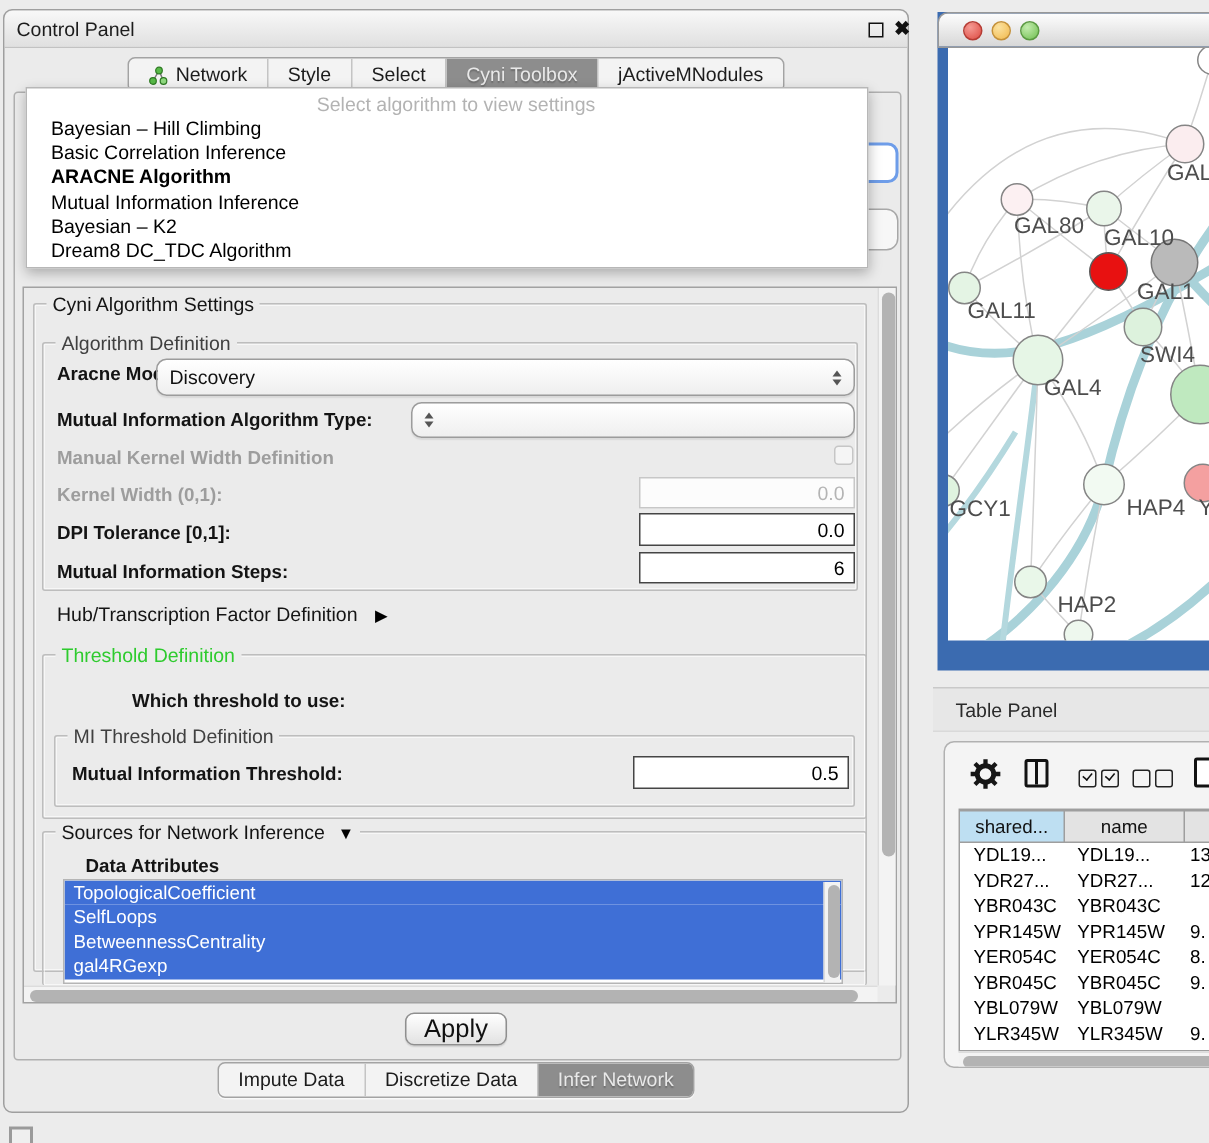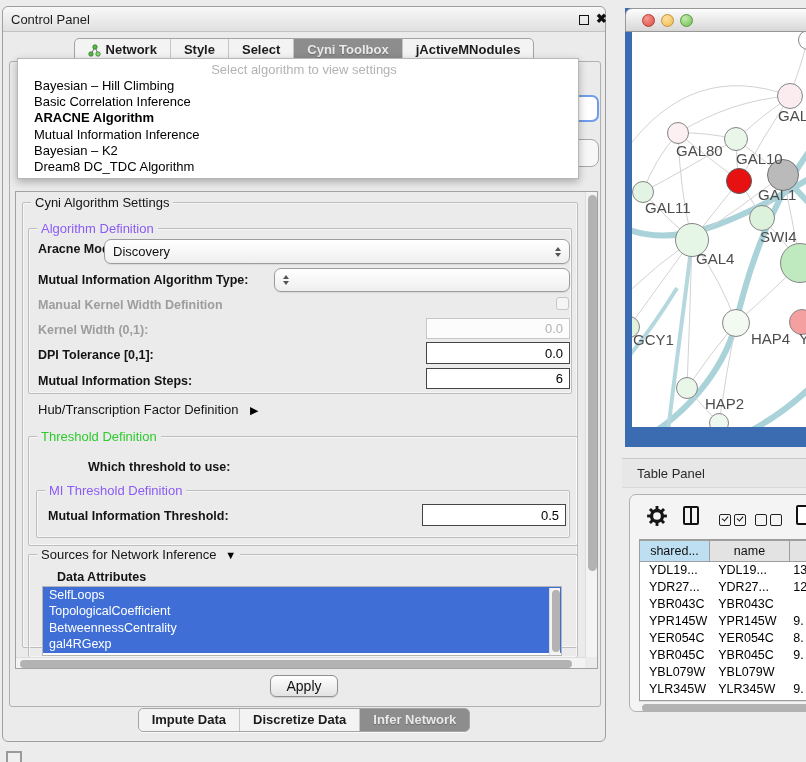--- a/index.html
+++ b/index.html
@@ -11,21 +11,21 @@
   
   .win-cp{left:2px;top:6px;width:604px;height:736px;background:#ebebeb;
           border:1px solid #9f9f9f;border-radius:6px;}
   .cp-titlebar{left:0;top:0;width:100%;height:25px;border-radius:6px 6px 0 0;
           background:linear-gradient(#f8f8f8,#e0e0e0);border-bottom:1px solid #c2c2c2;}
   .cp-title{left:8px;top:5px;font-size:13px;color:#1c1c1c;}
   .ic-restore{left:576px;top:8px;width:10px;height:10px;border:1.6px solid #111;background:transparent;}
   .ic-close{left:593px;top:4px;font-size:13px;font-weight:bold;color:#111;line-height:16px;}
 
   
-  .tabwrap{left:0;width:100%;display:flex;justify-content:center;font-weight:bold;}
+  .tabwrap{left:0;width:100%;display:flex;justify-content:center;}
   .tabstrip{display:flex;border:1px solid #a3a3a3;border-radius:5px;overflow:hidden;
             background:#f3f3f3;height:22px;box-shadow:0 1px 0 rgba(255,255,255,.7);}
   .tab{padding:0 13px;font-size:13px;line-height:22px;color:#1c1c1c;border-left:1px solid #c4c4c4;
        display:flex;align-items:center;gap:5px;white-space:nowrap;}
   .tab:first-child{border-left:none;}
   .tab.sel{background:#8d8d8d;color:#e9e9e9;text-shadow:0 1px 1px rgba(0,0,0,.25);}
 
   .cp-content{left:6px;top:54px;width:592px;height:646px;border:1px solid #b0b0b0;
               border-radius:3px;background:#ebebeb;}
 
@@ -39,21 +39,21 @@
   .popup{left:14px;top:51px;width:562px;height:121px;background:#fff;border:1px solid #b7b7b7;
          box-shadow:0 3px 8px rgba(0,0,0,.28);z-index:20;padding-top:2px;box-sizing:border-box;padding-left:12px;}
   .pop-head{text-align:center;font-size:13px;color:#b3b3b3;line-height:17px;}
   .pop-item{font-size:13px;color:#000;line-height:16.2px;padding-left:4px;white-space:nowrap;}
   .pop-item.bold{font-weight:bold;}
 
   
   .pane{left:12px;top:184px;width:583px;height:478px;border:1px solid #a2a2a2;background:#ebebeb;overflow:hidden;}
   .group{border:1px solid #bdbdbd;border-radius:2px;box-shadow:inset 0 0 0 1px rgba(255,255,255,.6);}
   .gtitle{position:absolute;top:-8px;left:8px;background:#ebebeb;padding:0 4px;font-size:13px;color:#141414;white-space:nowrap;}
-  .gtitle.blue{color:#8b5cf6;}
+  .gtitle.blue{color:#404040;}
   .gtitle.green{color:#2ecb2e;}
   .lbl{font-size:12.5px;color:#141414;white-space:nowrap;}
   .lbl.b{font-weight:bold;}
   .lbl.dis{color:#9d9d9d;font-weight:bold;}
   .combo{border:1px solid #9c9c9c;border-radius:7px;background:linear-gradient(#ffffff,#efefef);
          display:flex;align-items:center;padding:0 8px;font-size:13px;color:#111;
          box-shadow:0 1px 1px rgba(0,0,0,.08);}
   .combo .cval{flex:1;white-space:nowrap;overflow:hidden;}
   .spin{display:flex;flex-direction:column;align-items:center;gap:2px;}
   .spin i{display:block;width:0;height:0;border-left:3.5px solid transparent;border-right:3.5px solid transparent;}
@@ -64,21 +64,21 @@
   .fld.dis{border:1px solid #c7c7c7;color:#b4b4b4;background:#fcfcfc;}
   .chk{width:13px;height:13px;border:1px solid #c6c6c6;border-radius:3px;background:#f5f5f5;}
   .tri{color:#000;font-size:11px;}
   .listbox{background:#fff;border:1px solid #b5b5b5;overflow:hidden;}
   .litem{height:16.4px;background:#3f6fd6;color:#fff;font-size:12.5px;line-height:16.4px;
          padding-left:6px;white-space:nowrap;}
   .vtrack{background:#f3f3f3;border-left:1px solid #dcdcdc;}
   .htrack{background:#f3f3f3;border-top:1px solid #dcdcdc;}
   .thumb{background:#b3b3b3;border-radius:6px;}
   .btn{border:1px solid #8f8f8f;border-radius:6px;background:linear-gradient(#ffffff,#e2e2e2);
-       font-size:14px;color:#111;display:flex;align-items:center;justify-content:center;
+       font-size:17px;color:#111;display:flex;align-items:center;justify-content:center;
        box-shadow:0 1px 1px rgba(0,0,0,.12);}
 
   
   .netwin{left:625px;top:8px;width:188px;height:439px;background:#3b6bb0;}
   .net-titlebar{left:0;top:0;width:188px;height:24px;border:1px solid #989898;
       border-radius:7px 7px 0 0;background:linear-gradient(#fdfdfd,#d7d7d7);}
   .light{width:13px;height:13px;border-radius:50%;top:5px;}
   .light.r{background:radial-gradient(circle at 35% 30%,#f59a93,#dd4b42);border:1px solid #b53c34;left:16px;}
   .light.y{background:radial-gradient(circle at 35% 30%,#fbe2a0,#f1b94d);border:1px solid #c4913a;left:35px;}
   .light.g{background:radial-gradient(circle at 35% 30%,#c3ecae,#6fbe50);border:1px solid #5b9a42;left:54px;}
@@ -224,22 +224,22 @@
 
       <div class="abs group" style="left:12px;top:362px;width:550px;height:103px;border-bottom:none;">
         <span class="gtitle">
           <span>Sources for Network Inference</span>
           <span class="tri" style="margin-left:5px;">▼</span>
         </span>
       </div>
       <span class="abs lbl b" style="left:18px;top:378px;padding-left:23px;">Data Attributes</span>
 
       <div class="abs listbox" style="left:26px;top:394px;width:520px;height:70px;">
+        <div class="litem">TopologicalCoefficient</div>
         <div class="litem">SelfLoops</div>
-        <div class="litem">TopologicalCoefficient</div>
         <div class="litem">BetweennessCentrality</div>
         <div class="litem">gal4RGexp</div>
         <div class="abs vtrack" style="right:1px;top:1px;width:11px;height:68px;">
           <div class="thumb" style="position:absolute;left:1.5px;top:2px;width:8px;height:62px;"></div>
         </div>
       </div>
 
       <div class="abs vtrack" style="left:569px;top:0;width:13px;height:465px;">
         <div class="thumb" style="position:absolute;left:2px;top:3px;width:9px;height:376px;"></div>
       </div>

